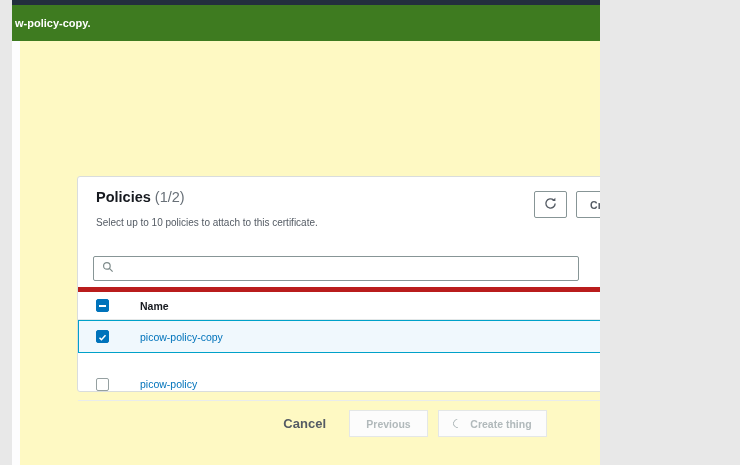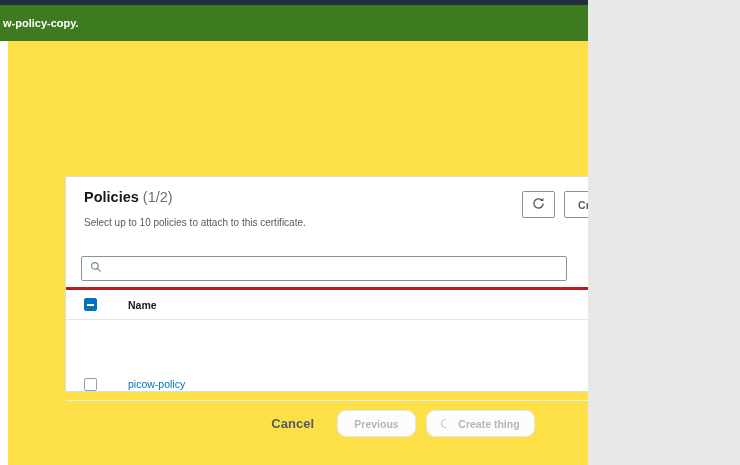--- a/index.html
+++ b/index.html
@@ -1,19 +1,19 @@
 <!DOCTYPE html>
 <html><head>
 <meta charset="utf-8">
 <style>
   * { margin:0; padding:0; box-sizing:border-box; }
   body { background:#e8e8e8; font-family:"Liberation Sans", sans-serif; }
   .screen {
     position:relative; width:588px; height:465px; overflow:hidden;
-    background:#fde047; font-family:"Liberation Sans", sans-serif;
+    background:#fef9c3; font-family:"Liberation Sans", sans-serif;margin-left:12px;
   }
   
   .top-strip { position:absolute; top:0; left:0; width:740px; height:5px; background:#232f3e; }
   .flashbar {
     position:absolute; top:5px; left:0; width:740px; height:36px; background:#3e7b20;
     color:#fff; font-size:11px; font-weight:700; display:flex; align-items:center; padding-left:3px;
   }
   .left-gutter { position:absolute; top:41px; left:0; width:8px; bottom:0; background:#fdfdfe; }
 
   
@@ -57,21 +57,21 @@
   .search-box input::placeholder { font-style:italic; color:#95a0a1; }
   .pagination { margin-left:auto; display:flex; align-items:center; gap:9px; }
   .page-btn { background:none; border:none; padding:2px; display:flex; align-items:center; cursor:pointer; }
   .page-num { font-size:11px; font-weight:700; color:#16191f; }
   .vdiv { width:1px; height:20px; background:#e4e8e8; margin:0 3px; }
   .gear-btn { background:none; border:none; padding:2px; display:flex; align-items:center; cursor:pointer; }
 
   
   .thead {
     position:absolute; top:110px; left:0; right:0; height:33px;
-    border-top:3px solid #b91c1c; border-bottom:1px solid #e4e8e8;
+    border-top:5px solid #b91c1c; border-bottom:1px solid #e4e8e8;
     display:flex; align-items:center;
   }
   .th-name { margin-left:31px; font-size:10.5px; font-weight:700; color:#16191f; }
   .trow { position:absolute; left:0; right:0; height:33px; display:flex; align-items:center; }
   .trow.selected { top:143px; background:#f0f8fd; border:1px solid #00a1c9; }
   .trow.plain { top:191px; border-bottom:1px solid #e9ecec; }
   .cell-link { margin-left:31px; font-size:10.5px; color:#0073bb; text-decoration:none; cursor:pointer; }
 
   
   .cb {
@@ -80,21 +80,21 @@
     display:flex; align-items:center; justify-content:center; cursor:pointer;
   }
   .trow.selected .cb { margin-left:17px; }
   .cb.on { background:#0073bb; border-color:#0073bb; }
   .cb .bar { width:7px; height:2px; background:#fff; }
 
   
   .footer-actions { position:absolute; top:410px; right:53px; display:flex; align-items:center; }
   .link-btn { background:none; border:none; font-family:"Liberation Sans", sans-serif; font-size:13px; font-weight:700; color:#545b64; margin-right:23px; cursor:pointer; }
   .btn-disabled {
-    height:27px; background:#fcfcfc; border:1px solid #e4e7e7; border-radius:9px;
+    height:27px; background:#fcfcfc; border:1px solid #e4e7e7; border-radius:0;
     font-family:"Liberation Sans", sans-serif; font-size:10.5px; font-weight:700; color:#b1b9bb;
     display:inline-flex; align-items:center; justify-content:center; gap:8px;
   }
   .prev-btn { width:79px; margin-right:10px; }
   .create-btn { width:109px; }
   .spinner {
     width:9px; height:9px; border-radius:50%;
     border:1.5px solid transparent; border-left-color:#aab4b6; border-bottom-color:#aab4b6;
     transform:rotate(40deg); display:inline-block;
   }
@@ -183,20 +183,30 @@
       </div>
     </div>
 
     <div class="thead">
       <span class="cb on">
         <span class="bar"></span>
       </span>
       <span class="th-name">Name</span>
     </div>
 
+    <div class="trow selected">
+      <span class="cb on">
+        <span>
+          <svg viewBox="0 0 12 12" width="9" height="9">
+              <path d="M2 6.3l2.6 2.7L10 3" fill="none" stroke="#fff" stroke-width="2"></path>
+            </svg>
+        </span>
+      </span>
+      <a class="cell-link">picow-policy-copy</a>
+    </div>
 
     <div class="trow plain">
       <span class="cb"></span>
       <a class="cell-link">picow-policy</a>
     </div>
 
   </section>
 
   <div class="footer-actions">
     <button class="link-btn">Cancel</button>

